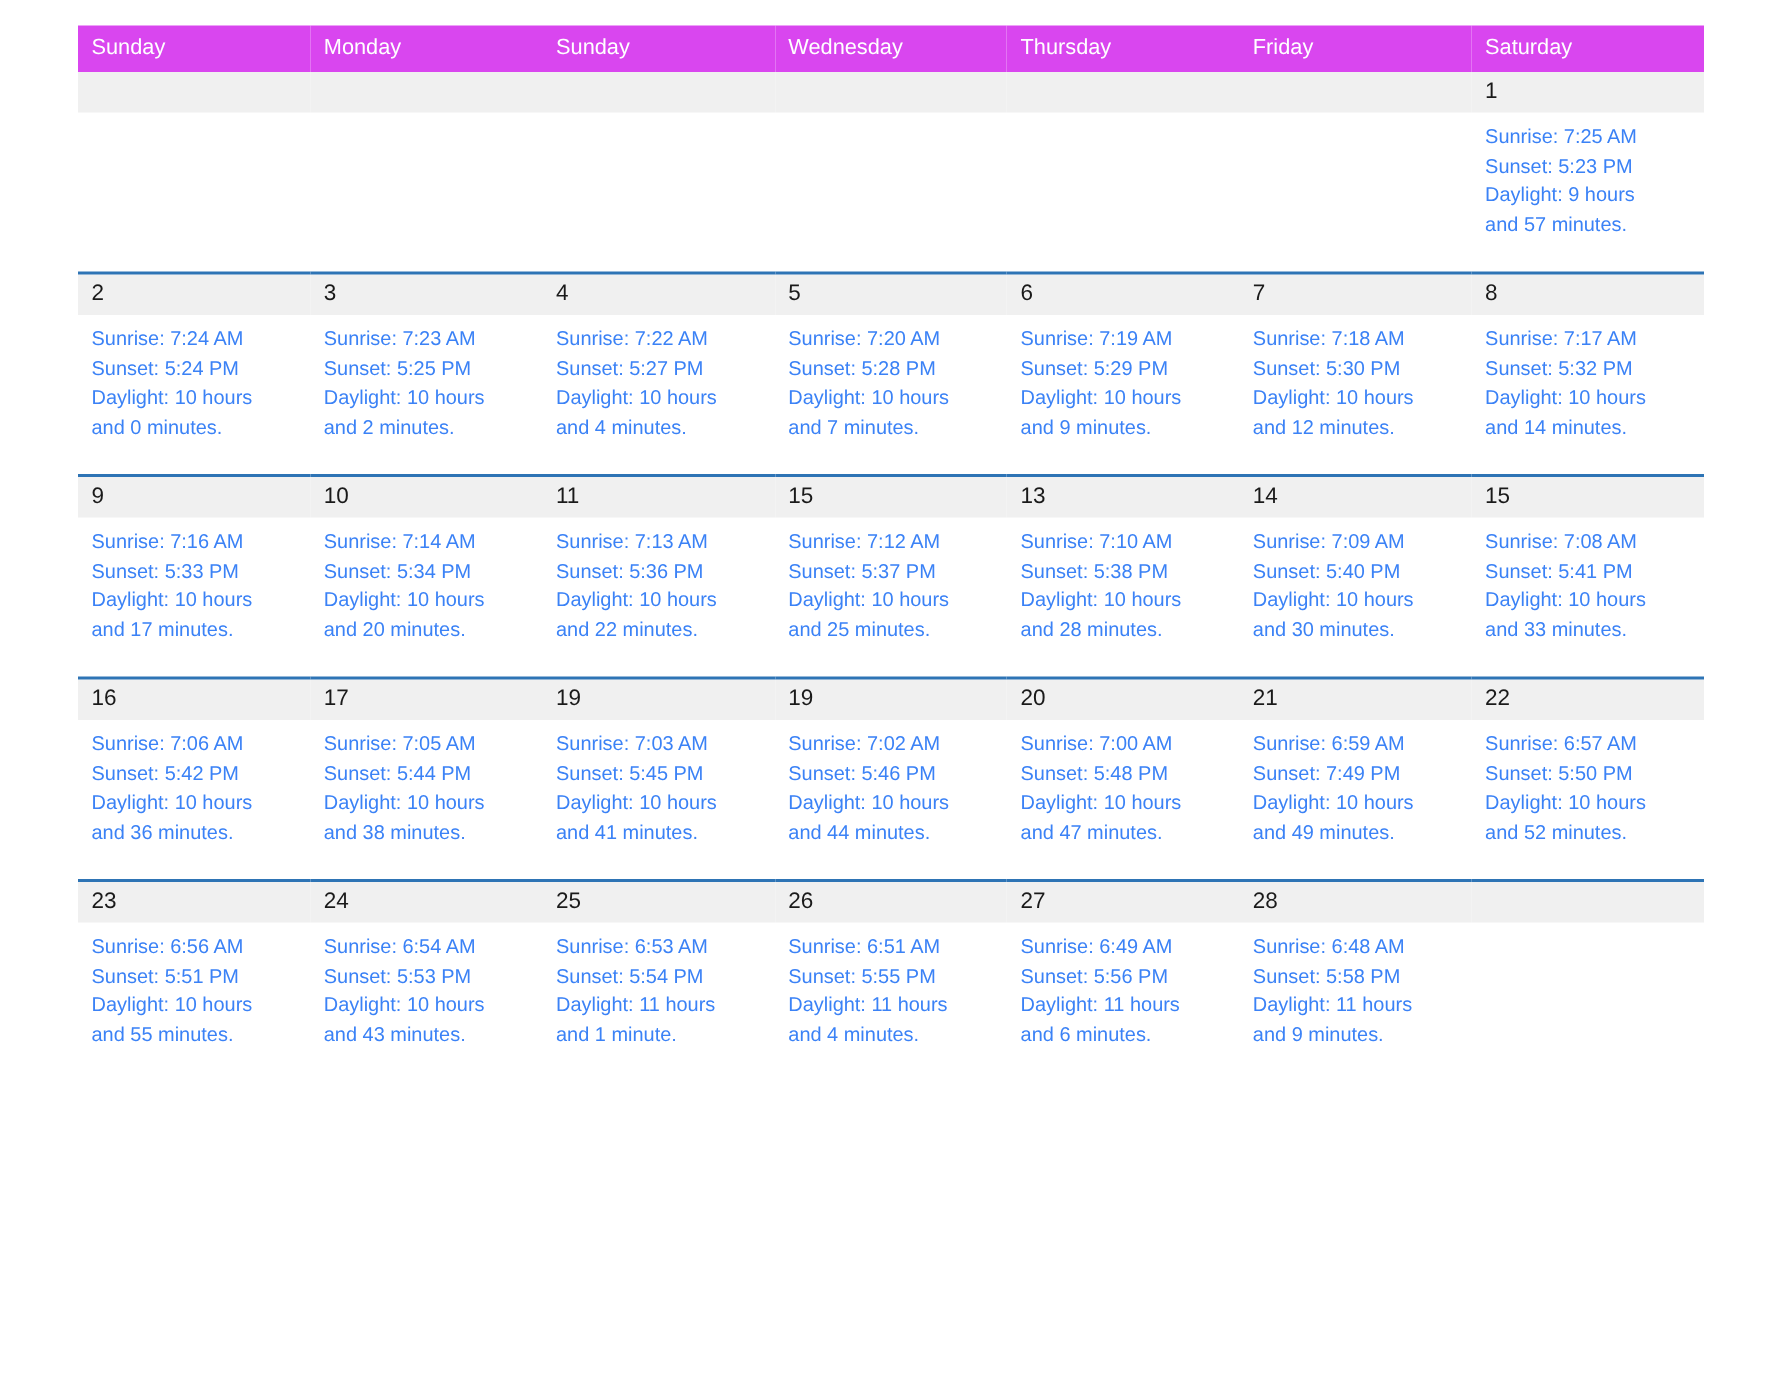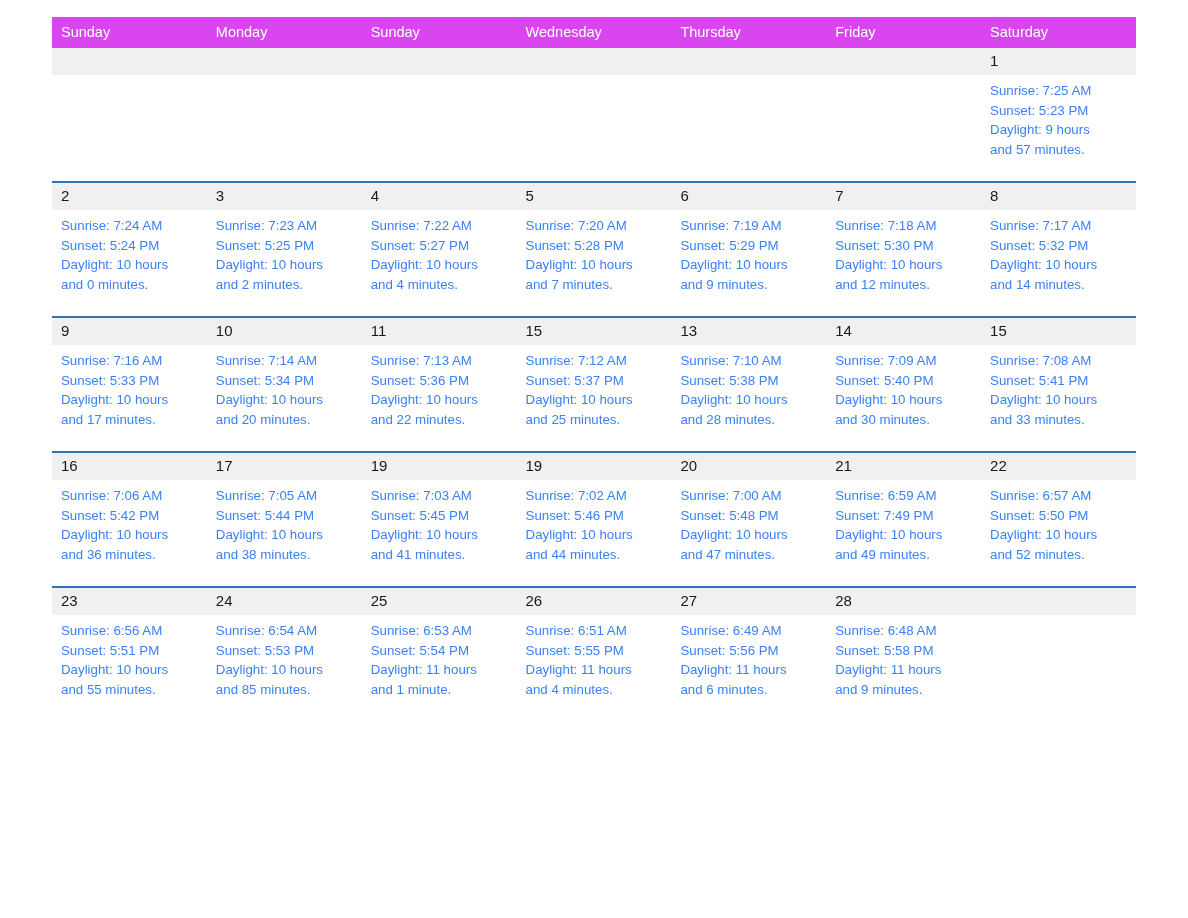--- a/index.html
+++ b/index.html
@@ -429,21 +429,21 @@
             <div>Daylight: 10 hours</div>
             <div>and 55 minutes.</div>
           </div>
         </td>
         <td>
           <div class="daynum">24</div>
           <div class="details">
             <div>Sunrise: 6:54 AM</div>
             <div>Sunset: 5:53 PM</div>
             <div>Daylight: 10 hours</div>
-            <div>and 85 minutes.</div>
+            <div>and 43 minutes.</div>
           </div>
         </td>
         <td>
           <div class="daynum">25</div>
           <div class="details">
             <div>Sunrise: 6:53 AM</div>
             <div>Sunset: 5:54 PM</div>
             <div>Daylight: 11 hours</div>
             <div>and 1 minute.</div>
           </div>

